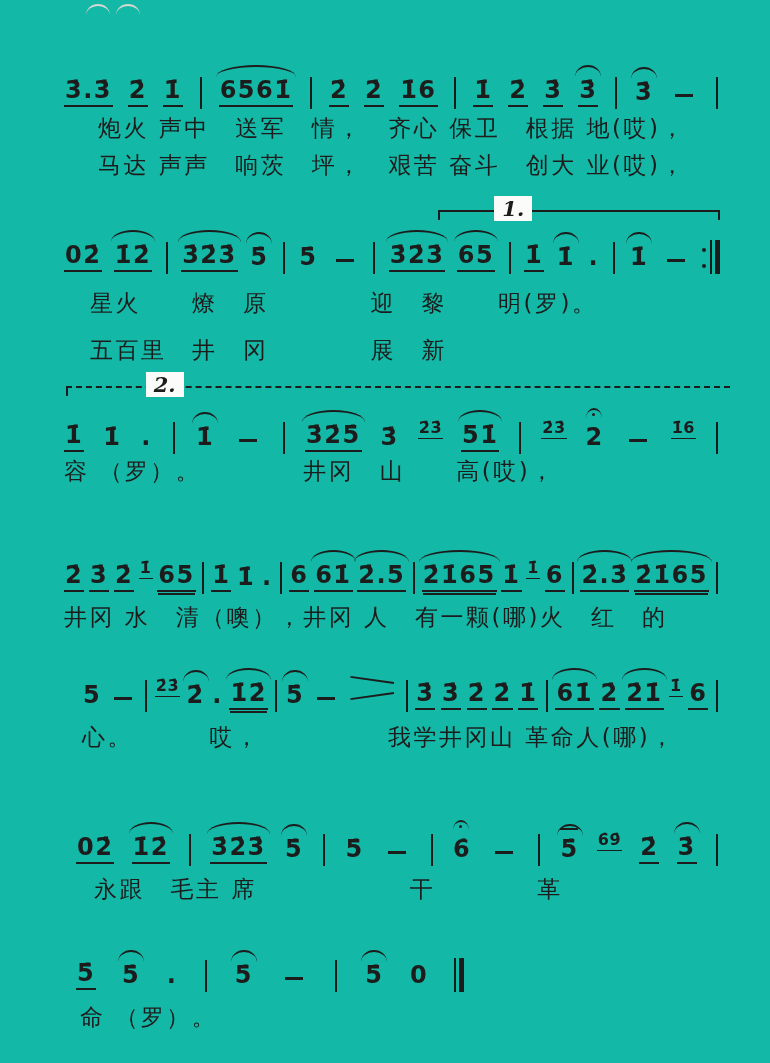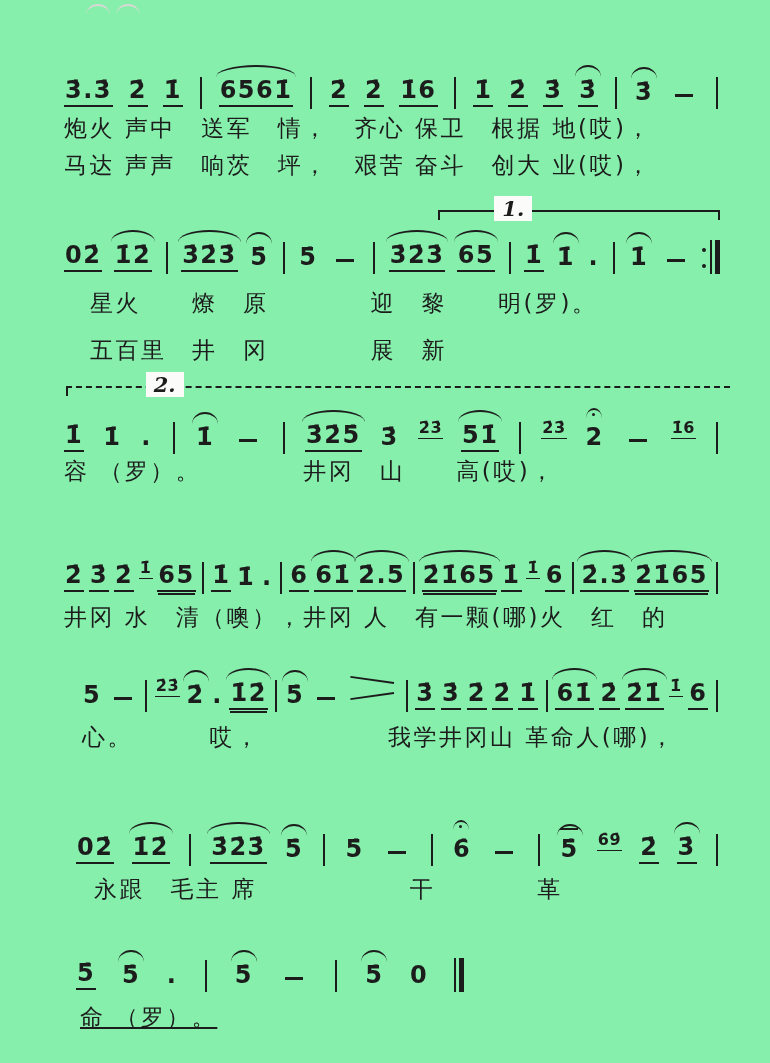--- a/index.html
+++ b/index.html
@@ -57,31 +57,31 @@
   .volta::before,.volta::after{content:"";position:absolute;top:-2px;width:2px;height:10px;background:#1c1c1c;}
   .volta::before{left:0;} .volta::after{right:0;}
   .sys2 .volta{top:-12px;left:57%;right:0;}
   .sys3 .volta{top:-18px;left:2px;right:-10px;border-top-style:dashed;}
   .sys3 .volta::after{display:none;}
   .vlabel{position:absolute;top:-16px;background:#fbfbf9;padding:0 8px;font-family:"DejaVu Serif",serif;font-style:italic;font-weight:bold;font-size:21px;line-height:1.2;}
   .sys2 .vlabel{left:20%;}
   .sys3 .vlabel{left:12%;}
 
   .lyrics{margin-top:10px;font-size:23px;line-height:31px;letter-spacing:2.5px;white-space:pre;font-weight:500;}
-  .sys1 .lyrics{margin-top:6px;}
+  .sys1 .lyrics{margin-top:6px;text-align:center;}
   .sys2 .lyrics{margin-top:16px;text-indent:26px;}
   .sys3 .lyrics{margin-top:4px;}
   .sys5 .lyrics{margin-top:12px;}
   .sys6 .lyrics{text-indent:18px;}
-  .sys7 .lyrics{margin-top:12px;text-indent:4px;text-decoration:underline;}
+  .sys7 .lyrics{margin-top:12px;text-indent:4px;}
 </style>
 </head>
 <body>
 
-<div class="page" style="background: #86efac; color: rgb(28, 28, 28);">
+<div class="page" style="background: #14b8a6; color: rgb(28, 28, 28);">
   <div class="artifact">
       <i></i>
       <i></i>
     </div>
   <div id="score">
       <div class="sys sys1">
         <div class="notes">
           <span class="note u1">3̇.3̇</span>
           <span class="note u1">2̇</span>
           <span class="note u1">1̇</span>

